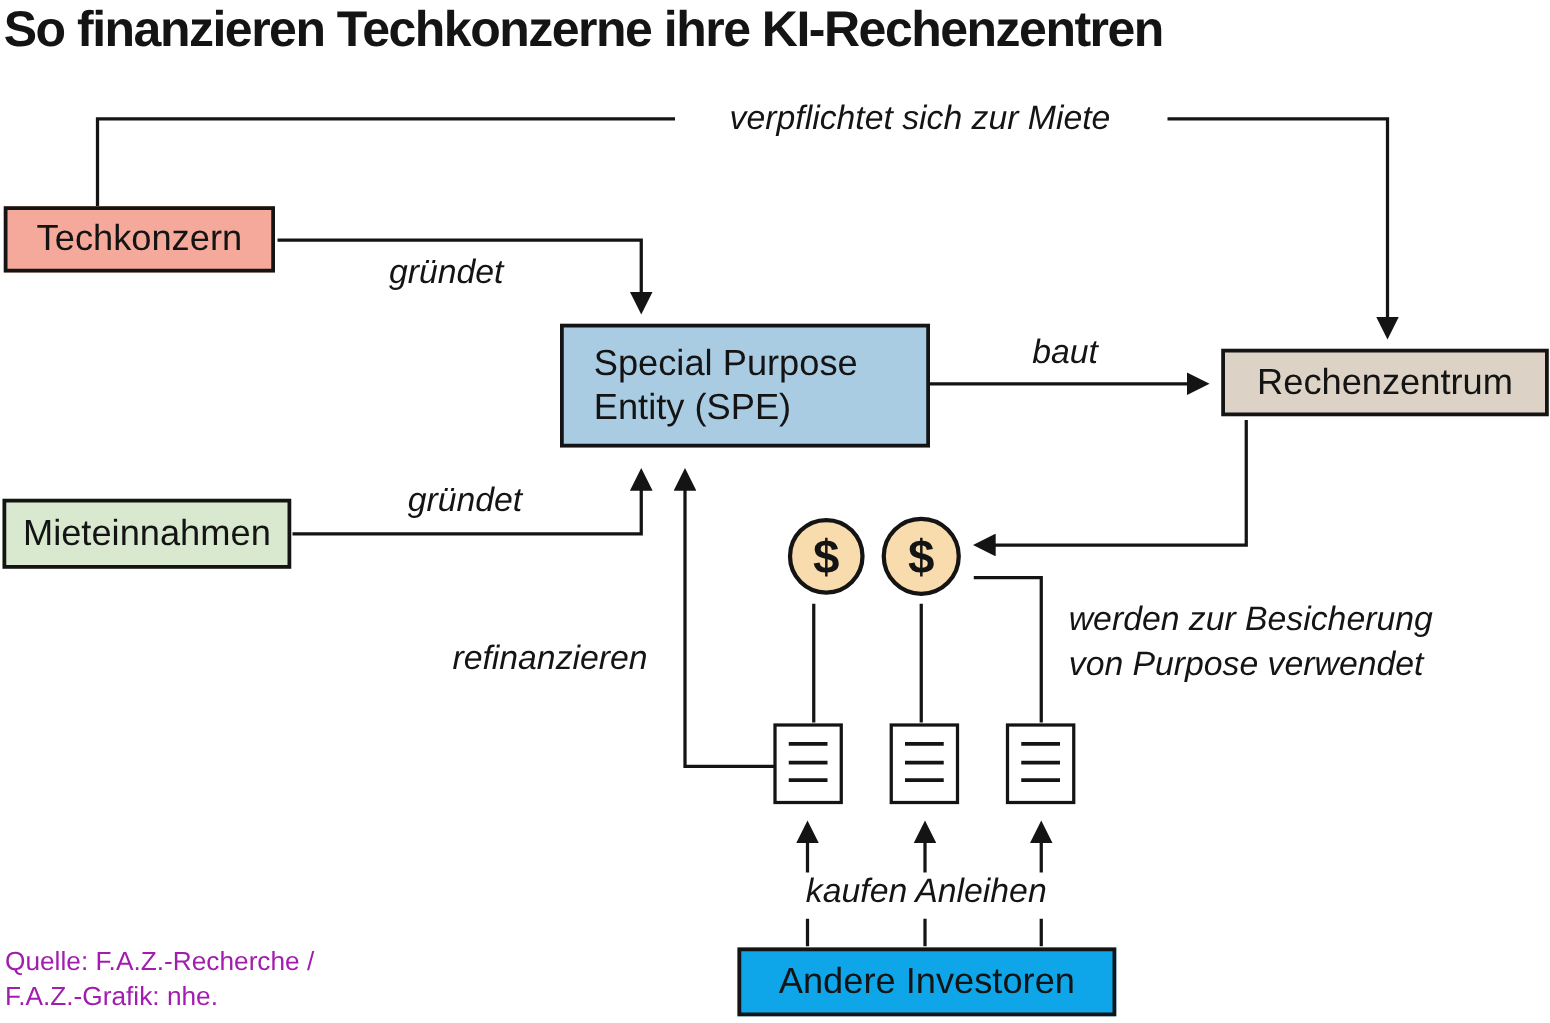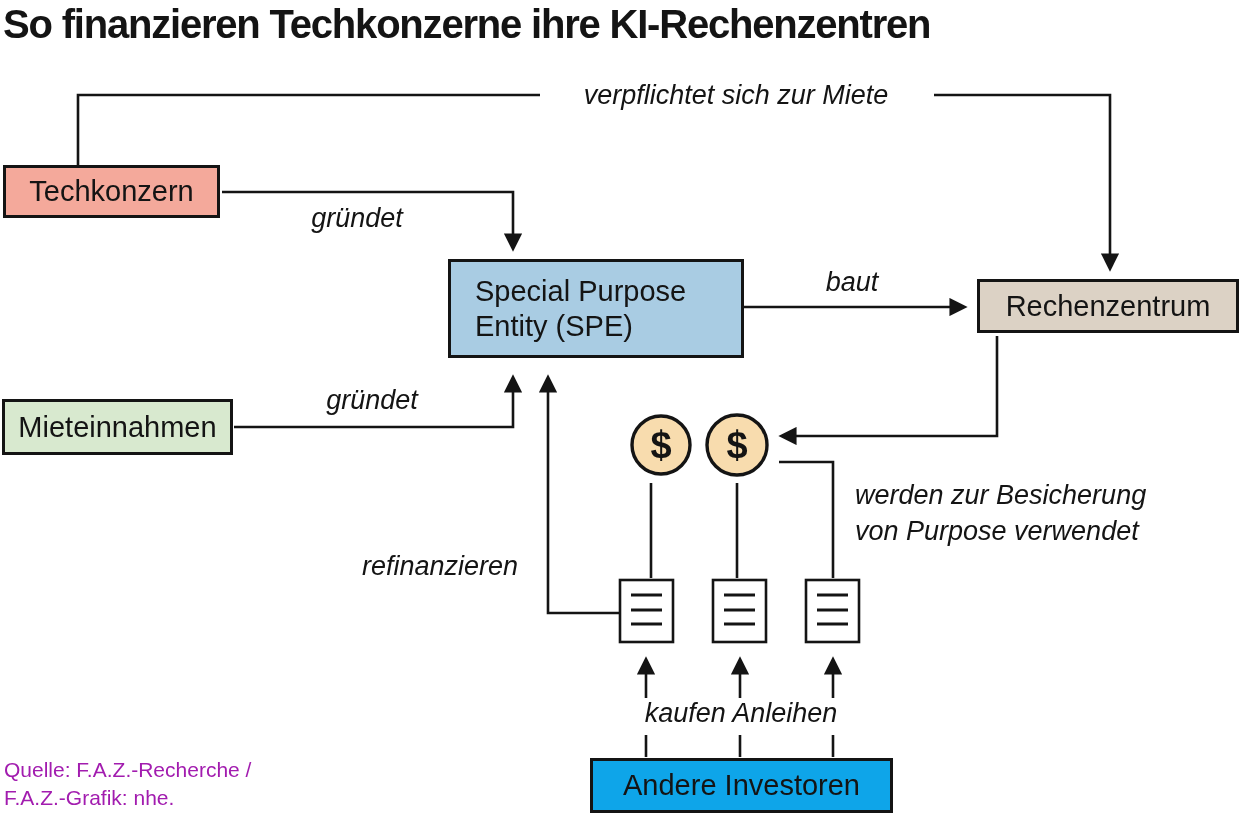--- a/index.html
+++ b/index.html
@@ -20,21 +20,21 @@
            flex-direction:column;align-items:flex-start;padding-left:24px;justify-content:center;}
   .box-rz{left:977px;top:279px;width:262px;height:54px;background:#dcd2c5;}
   .box-andere{left:590px;top:758px;width:303px;height:55px;background:#0ea5e9;}
   .lbl{position:absolute;font-style:italic;font-size:27px;white-space:nowrap;}
   .lbl.ctr{transform:translate(-50%,-50%);}
   .lbl-verpflichtet{left:736px;top:95px;}
   .lbl-gruendet1{left:357px;top:218px;}
   .lbl-baut{left:852px;top:282px;}
   .lbl-generiert{left:1012px;top:352px;transform:none;line-height:37px;}
   .lbl-gruendet2{left:372px;top:400px;}
-  .lbl-refin{left:440px;top:566px;}
+  .lbl-refin{left:440px;top:527px;}
   .lbl-besich{left:855px;top:477px;transform:none;line-height:36px;}
   .lbl-kaufen{left:741px;top:713px;}
   .source{position:absolute;left:4px;top:756px;font-size:21px;line-height:28px;
           color:#a21caf;}
 </style>
 </head>
 <body>
 
 <div class="stage">
 

